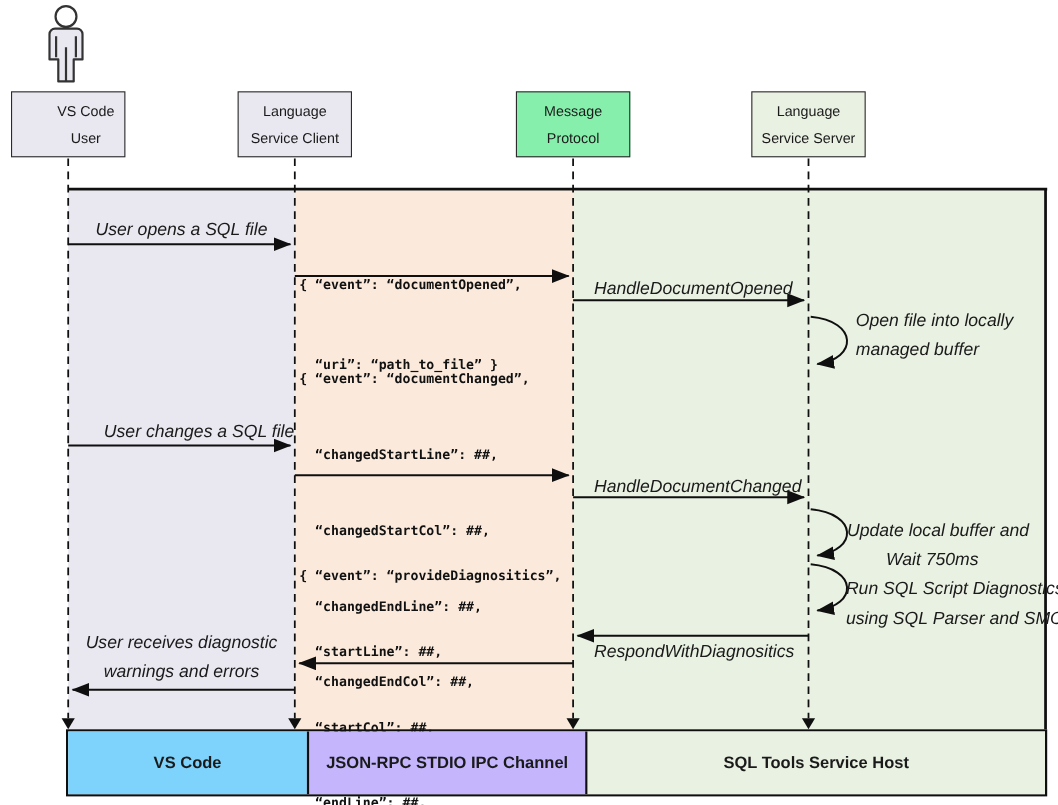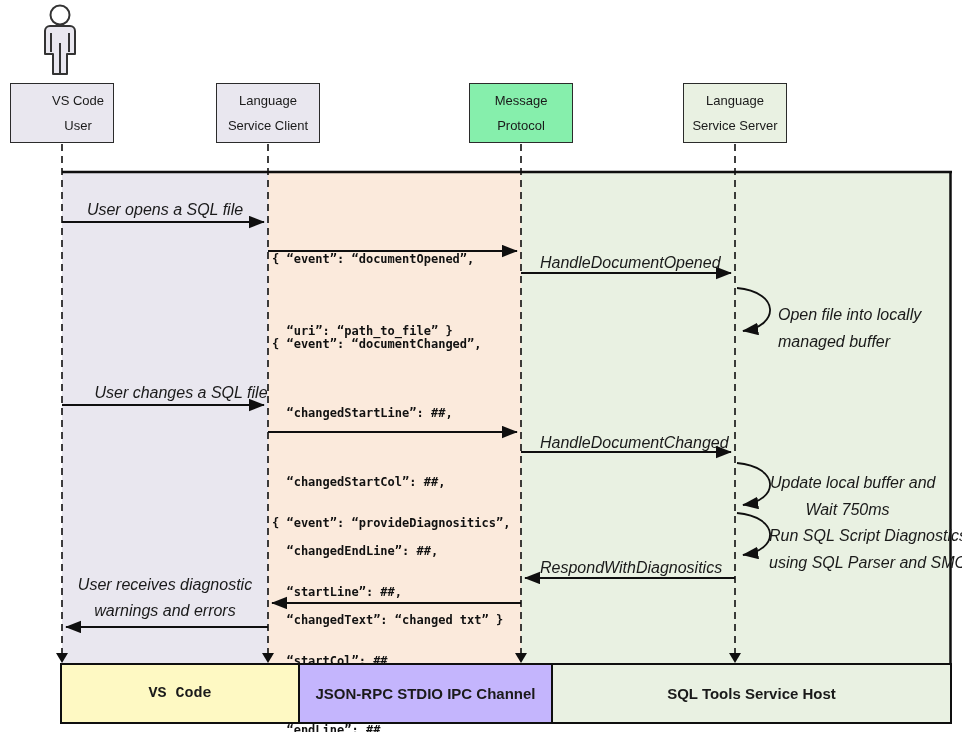--- a/index.html
+++ b/index.html
@@ -84,27 +84,27 @@
 
     <path d="M737,288 C780,292 780,326 743,331" fill="none" stroke="#0f0f0f" stroke-width="1.8" marker-end="url(#arrow)"></path>
     <path d="M737,463 C780,467 780,500 743,505" fill="none" stroke="#0f0f0f" stroke-width="1.8" marker-end="url(#arrow)"></path>
     <path d="M737,513 C780,517 780,550 743,555" fill="none" stroke="#0f0f0f" stroke-width="1.8" marker-end="url(#arrow)"></path>
   </svg>
 
   <div class="msg-label center" style="left:62px;width:206px;top:197px;">User opens a SQL file</div>
   <div class="msg-label" style="left:540px;top:250px;">HandleDocumentOpened</div>
   <div class="msg-label center" style="left:62px;width:238px;top:380px;">User changes a SQL file</div>
   <div class="msg-label" style="left:540px;top:430px;">HandleDocumentChanged</div>
-  <div class="msg-label" style="left:540px;top:555px;text-align:right;">RespondWithDiagnositics</div>
+  <div class="msg-label" style="left:540px;top:580px;text-align:right;">RespondWithDiagnositics</div>
   <div class="msg-label center" style="left:62px;width:206px;top:572px;line-height:26px;">
     <div>User receives diagnostic</div>
     <div>warnings and errors</div>
   </div>
 
-  <div class="msg-label" style="left:778px;top:301px;line-height:27px;">
+  <div class="msg-label" style="left:778px;top:278px;line-height:27px;">
     <div>Open file into locally</div>
     <div>managed buffer</div>
   </div>
   <div class="msg-label center" style="left:770px;width:155px;top:469px;line-height:27px;">
     <div>Update local buffer and</div>
     <div>Wait 750ms</div>
   </div>
   <div class="msg-label" style="left:769px;top:522px;line-height:27px;">
     <div>Run SQL Script Diagnostics</div>
     <div>using SQL Parser and SMO</div>
@@ -112,33 +112,34 @@
 
   <div class="payload" style="left:272px;top:199px;line-height:24px;">
     <div>{ “event”: “documentOpened”,</div>
     <div>  “uri”: “path_to_file” }</div>
   </div>
   <div class="payload" style="left:272px;top:287px;">
     <div>{ “event”: “documentChanged”,</div>
     <div>  “changedStartLine”: ##,</div>
     <div>  “changedStartCol”: ##,</div>
     <div>  “changedEndLine”: ##,</div>
+    <div>  “changedEndCol”: ##,</div>
     <div>  “changedText”: “changed txt” }</div>
   </div>
   <div class="payload" style="left:272px;top:466px;">
     <div>{ “event”: “provideDiagnositics”,</div>
     <div>  “startLine”: ##,</div>
     <div>  “startCol”: ##,</div>
     <div>  “endLine”: ##,</div>
     
     
   </div>
 
   <div class="lane-row">
-    <div class="lane" style="width: 236px; background-color: #fef9c3; font-family: Liberation Mono, monospace;">
+    <div class="lane" style="width: 217px; background-color: #7dd3fc;">
       <span>VS Code</span>
     </div>
     <div class="lane" style="width: 253px; background-color: #c4b5fd;">
       <span>JSON-RPC STDIO IPC Channel</span>
     </div>
     <div class="lane" style="flex: 1 1 0%; background-color: rgb(233, 241, 226);">
       <span>SQL Tools Service Host</span>
     </div>
   </div>
 

